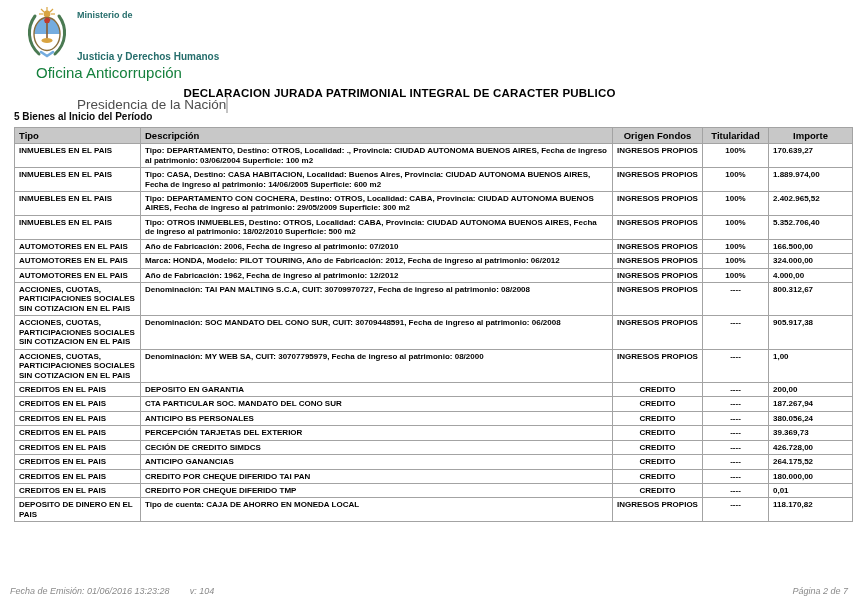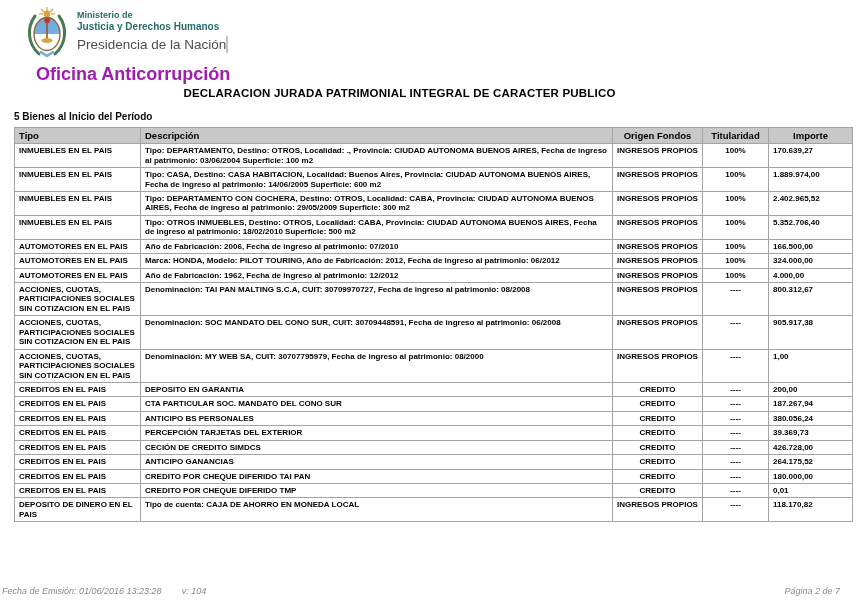--- a/index.html
+++ b/index.html
@@ -15,39 +15,39 @@
 
   
   .logo-block {
     position: absolute;
     left: 24px;
     top: 7px;
     display: flex;
     align-items: flex-start;
     gap: 7px;
   }
-  .logo-text { display: flex; flex-direction: column; padding-top: 3px; }
+  .logo-text { display: flex; flex-direction: column; padding-top: 3px; gap: 30px; }
   .ministry-line1 { font-size: 9px;  font-weight: bold; color: #266e6c; line-height: 1.25; }
   .ministry-line2 { font-size: 10px; font-weight: bold; color: #266e6c; line-height: 1.25; }
   .presidency {
     font-size: 13.5px;
     color: #4d4d4d;
     line-height: 1.3;
     margin-top: 2px;
     display: inline-block;
     border-right: 2px solid #c4c4c4;
     align-self: flex-start;
   }
   .office-title {
     position: absolute;
     left: 36px;
     top: 64px;
-    font-size: 18px;
-    font-weight: bold;
-    color: #a21caf;
+    font-size: 15px;
+    font-weight: normal;
+    color: #15803d;
   }
   .doc-title {
     position: absolute;
     top: 87px;
     left: 0;
     width: 799px;
     text-align: center;
     font-size: 11.5px;
     font-weight: bold;
     color: #000;
@@ -95,21 +95,21 @@
   .col-desc    { width: 472px; }
   .col-origen  { width: 90px;  text-align: center; margin-left: 36px; }
   .col-titu    { width: 66px;  text-align: center; }
   .col-importe { width: 84px; }
   th.col-origen, th.col-titu, th.col-importe { text-align: center; }
   td.col-importe { padding-right: 6px; }
 
   
   .page-footer {
     position: absolute;
-    left: 2px;
+    left: 10px;
     top: 586px;
     width: 838px;
     display: flex;
     justify-content: space-between;
     font-size: 9px;
     font-style: italic;
     color: #8a8a8a;
   }
   .footer-left { display: flex; gap: 20px; }
 </style>

